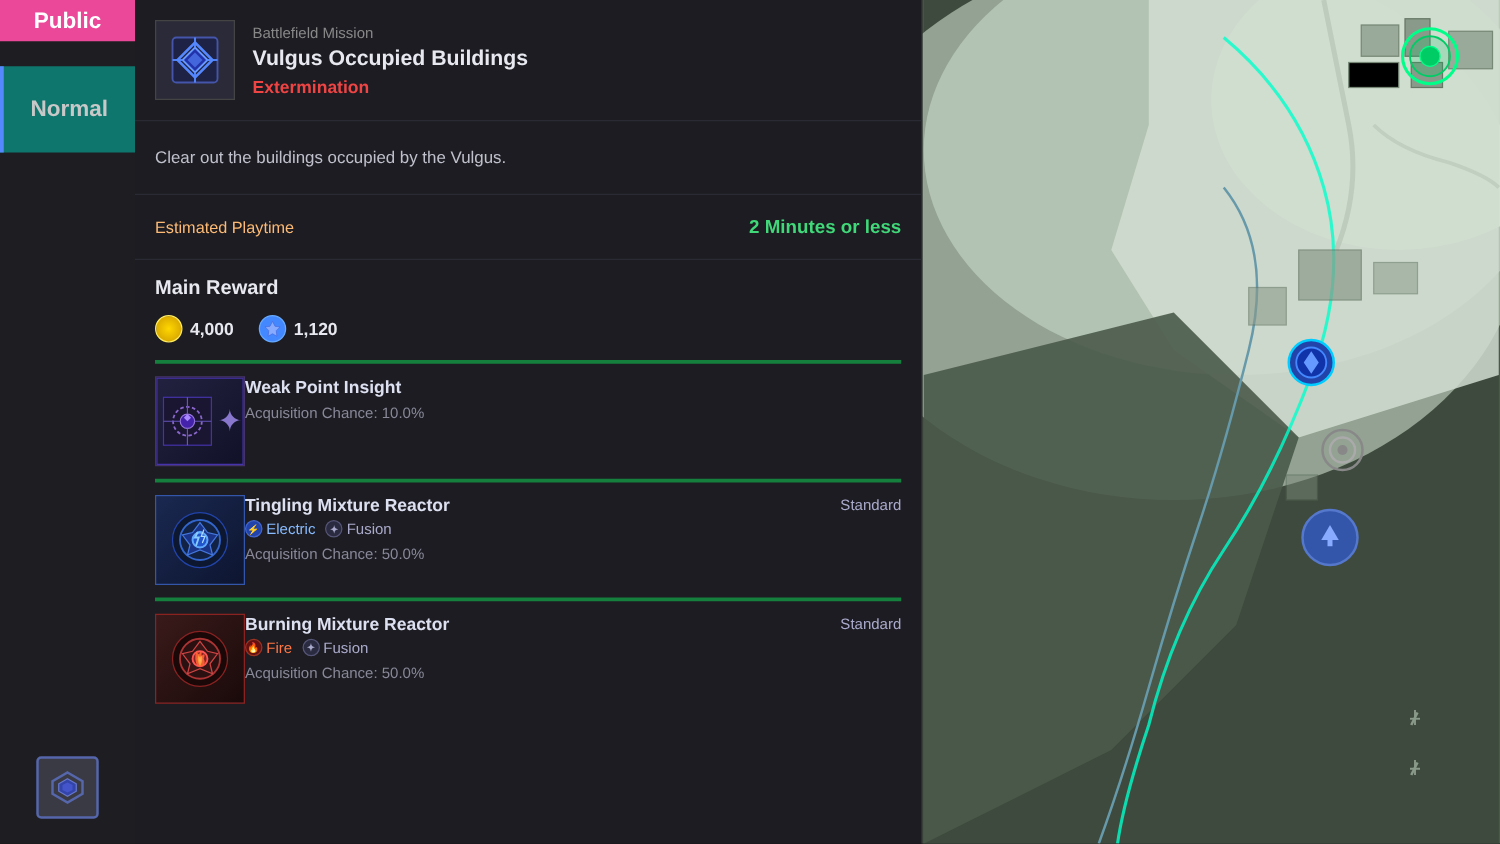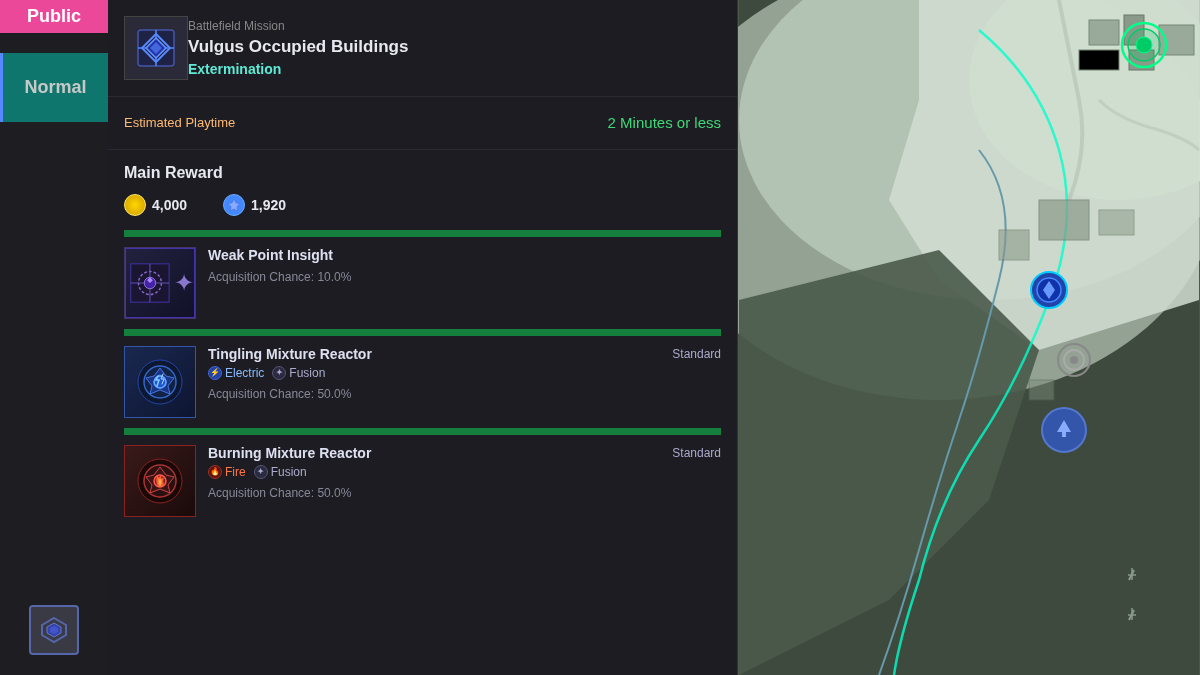--- a/index.html
+++ b/index.html
@@ -68,20 +68,21 @@
       flex-direction: column;
       overflow-y: auto;
       flex-shrink: 0;
     }
 
     .mission-header {
       display: flex;
       align-items: center;
       padding: 16px 16px 16px 16px;
       border-bottom: 1px solid #2a2a35;
+      gap: 14px;
     }
 
     .mission-icon-box {
       width: 64px;
       height: 64px;
       background: #2a2a38;
       border: 1px solid #444;
       display: flex;
       align-items: center;
       justify-content: center;
@@ -106,21 +107,21 @@
     }
 
     .mission-name {
       color: #e8e8f0;
       font-size: 17px;
       font-weight: 700;
       line-height: 1.2;
     }
 
     .mission-category {
-      color: #5eead4;
+      color: #ef4444;
       font-size: 14px;
       font-weight: 600;
     }
 
     .mission-description {
       padding: 18px 16px;
       color: #c0c0cc;
       font-size: 13.5px;
       line-height: 1.6;
       border-bottom: 1px solid #2a2a35;
@@ -135,21 +136,21 @@
     }
 
     .playtime-label {
       color: #fdba74;
       font-size: 13px;
     }
 
     .playtime-value {
       color: #40d878;
       font-size: 15px;
-      font-weight: 400;
+      font-weight: 700;
       text-align: right;
       line-height: 1.3;
     }
 
     .mission-enemy {
       display: flex;
       align-items: center;
       justify-content: space-between;
       padding: 12px 16px;
       border-bottom: 1px solid #2a2a35;
@@ -191,21 +192,21 @@
     .main-reward-title {
       color: #e8e8f0;
       font-size: 16px;
       font-weight: 700;
       margin-bottom: 12px;
     }
 
     .reward-currency-row {
       display: flex;
       align-items: center;
-      gap: 36px;
+      gap: 20px;
       margin-bottom: 14px;
     }
 
     .currency-item {
       display: flex;
       align-items: center;
       gap: 6px;
     }
 
     .gold-icon {
@@ -232,23 +233,22 @@
 
     .currency-value {
       color: #e8e8f0;
       font-size: 14px;
       font-weight: 600;
     }
 
     .reward-item {
       display: flex;
       align-items: flex-start;
-      gap: 12px;
       padding: 10px 0;
-      border-top: 7px solid #15803d;
+      border-top: 3px solid #15803d;
     }
 
     .reward-item-img {
       width: 72px;
       height: 72px;
       background: linear-gradient(135deg, #2a1a4a, #1a1a30);
       border: 1px solid #44336a;
       flex-shrink: 0;
       display: flex;
       align-items: center;
@@ -420,20 +420,21 @@
         <line x1="30" y1="20" x2="38" y2="20" stroke="#5588ff" stroke-width="1.5"></line>
       </svg>
     </div>
     <div class="mission-title-block">
       <span class="mission-type-label">Battlefield Mission</span>
       <span class="mission-name">Vulgus Occupied Buildings</span>
       <span class="mission-category">Extermination</span>
     </div>
   </div>
 
+  <div class="mission-description">Clear out the buildings occupied by the Vulgus.</div>
 
   <div class="mission-playtime">
     <span class="playtime-label">Estimated Playtime</span>
     <span class="playtime-value">2 Minutes or less</span>
   </div>
 
 
   <div class="main-reward-section">
     <div class="main-reward-title">Main Reward</div>
 
@@ -441,21 +442,21 @@
       <div class="currency-item">
         <div class="gold-icon"></div>
         <span class="currency-value">4,000</span>
       </div>
       <div class="currency-item">
         <div class="xp-icon">
           <svg width="14" height="14" viewBox="0 0 14 14">
             <polygon points="7,1 9,5 13,5.5 10,8.5 10.5,13 7,11 3.5,13 4,8.5 1,5.5 5,5" fill="#88aaff" stroke="#4466dd" stroke-width="0.5"></polygon>
           </svg>
         </div>
-        <span class="currency-value">1,920</span>
+        <span class="currency-value">1,120</span>
       </div>
     </div>
 
     <div class="reward-item">
       <div class="reward-item-img">
         <div class="wpi-icon">
           <svg width="50" height="50" viewBox="0 0 50 50">
             <rect x="5" y="5" width="40" height="40" fill="#1a1530" stroke="#4433aa" stroke-width="1"></rect>
             <circle cx="25" cy="25" r="12" fill="none" stroke="#8866cc" stroke-width="1.5" stroke-dasharray="3,2"></circle>
             <circle cx="25" cy="25" r="6" fill="#4422aa" stroke="#9977dd" stroke-width="1"></circle>

